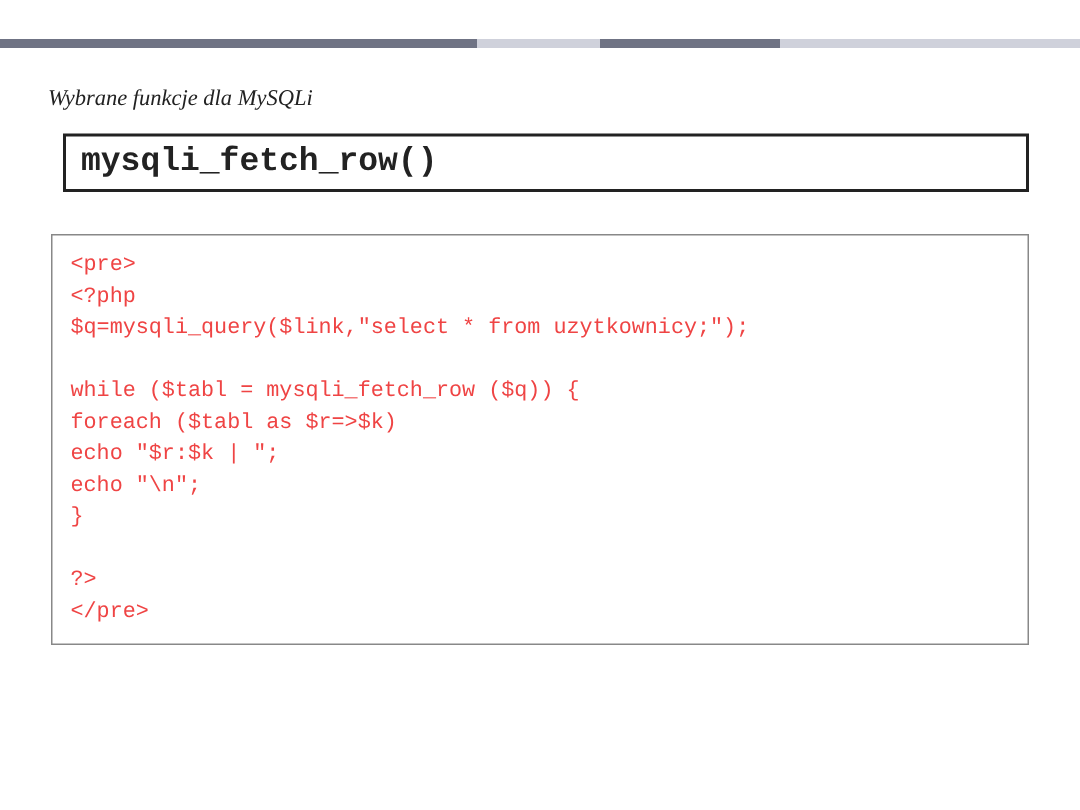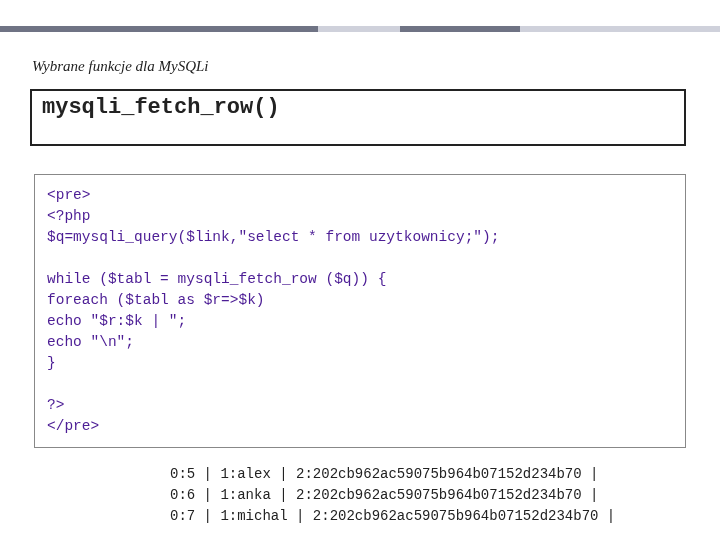--- a/index.html
+++ b/index.html
@@ -37,37 +37,37 @@
     padding: 52px 30px 0 30px;
   }
   .subhead {
     font-size: 15px;
     margin: 6px 0 14px 2px;
     font-weight: normal;
     font-style: italic;
   }
   .title-box {
     border: 2px solid #222;
-    padding: 4px 10px 24px 10px;
-    margin: 0 4px 28px 0;
+    padding: 4px 10px 6px 10px;
+    margin: 0 4px 28px 12px;
   }
   .title-box .txt {
     font-family: "Courier New", monospace;
     font-weight: bold;
     font-size: 22px;
   }
   .code-box {
     border: 1px solid #888;
     margin: 0 4px 16px 4px;
     padding: 10px 12px;
     font-family: "Courier New", monospace;
     font-size: 14.5px;
     line-height: 1.45;
     white-space: pre;
-    color: #4c1d95;
+    color: #ef4444;
   }
   .output {
     font-family: "Courier New", monospace;
     font-size: 14px;
     line-height: 1.5;
     text-align: left;
     margin-left: 140px;
     white-space: pre;
     color: #222;
   }
@@ -95,17 +95,14 @@
 <span></span>
 <span>while ($tabl = mysqli_fetch_row ($q)) {</span>
 <span>foreach ($tabl as $r=&gt;$k)</span>
 <span>echo "$r:$k | ";</span>
 <span>echo "\n";</span>
 <span>}</span>
 <span></span>
 <span>?&gt;</span>
 <span>&lt;/pre&gt;</span></div>
 
-  <div class="output"><span>0:5 | 1:alex | 2:202cb962ac59075b964b07152d234b70 |</span>
-<span>0:6 | 1:anka | 2:202cb962ac59075b964b07152d234b70 |</span>
-<span>0:7 | 1:michal | 2:202cb962ac59075b964b07152d234b70 |</span></div>
 
 </div>
 
 </body></html>

